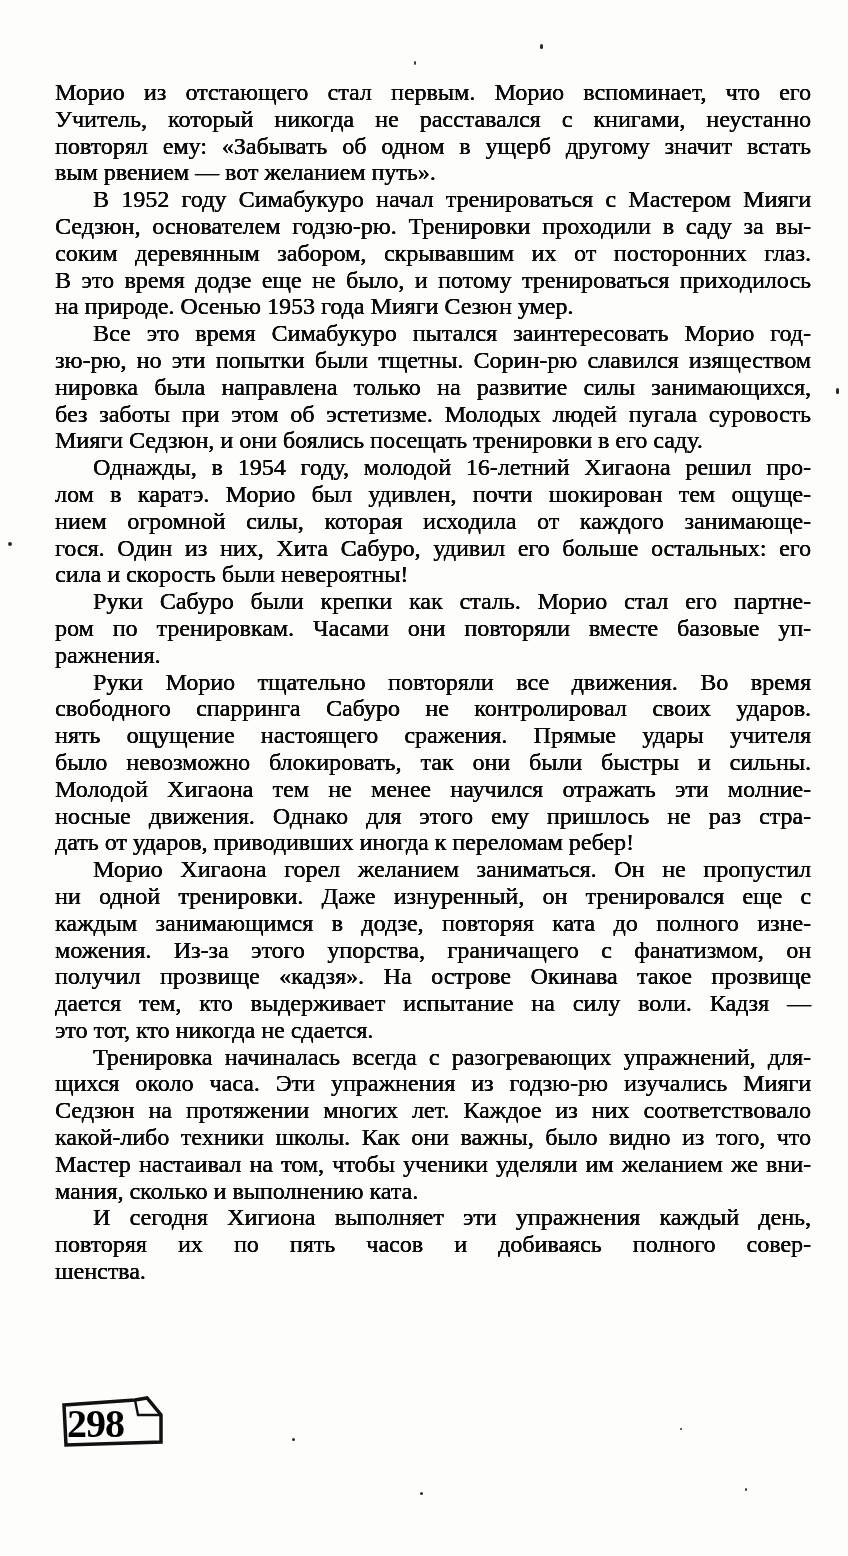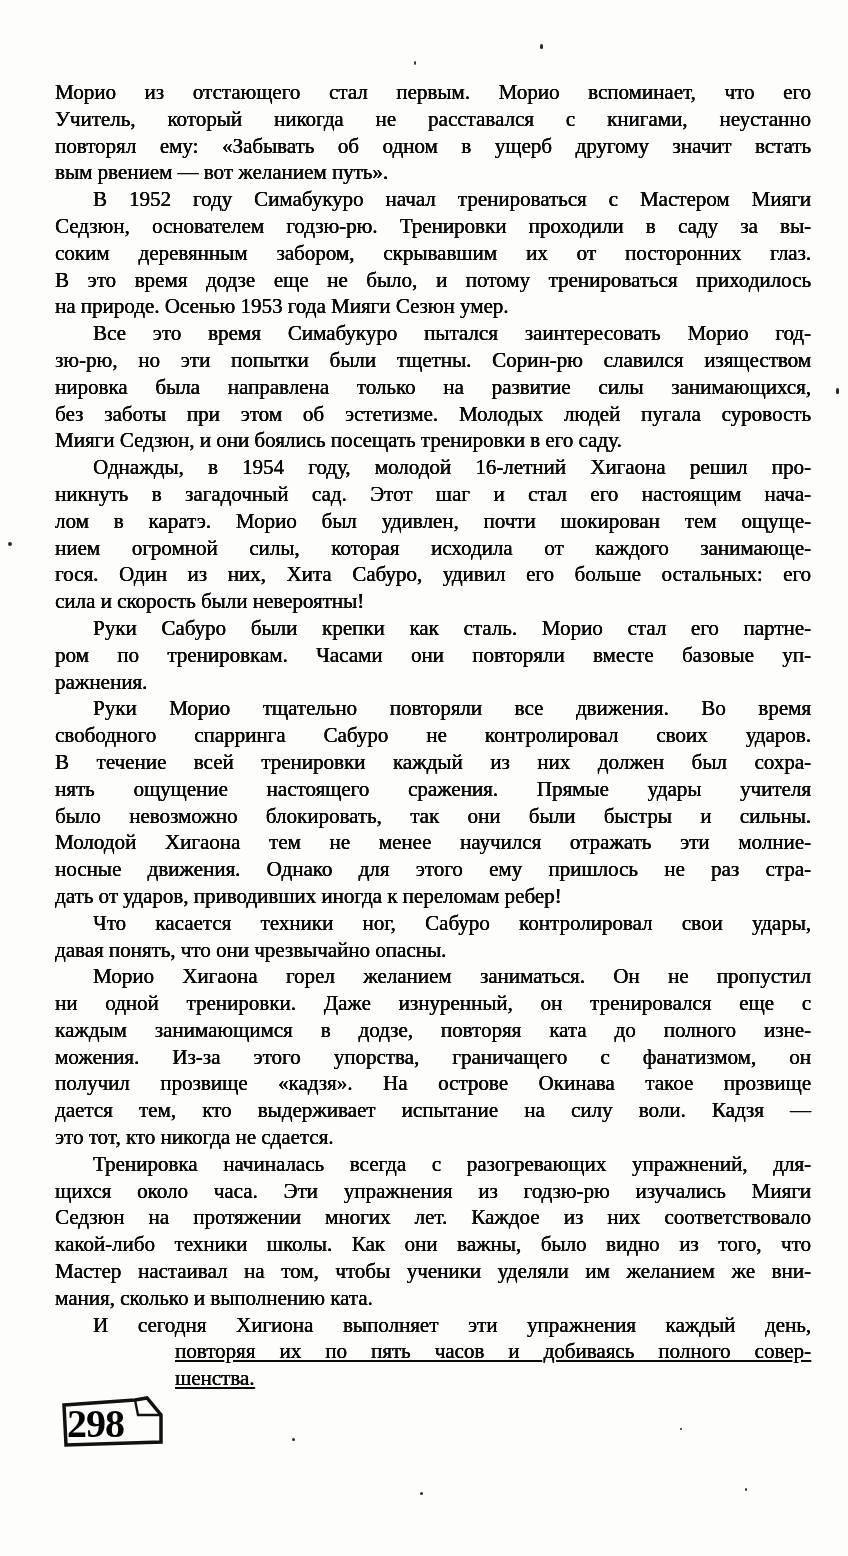--- a/index.html
+++ b/index.html
@@ -6,32 +6,32 @@
   body{
     width:848px;height:1556px;
     background:#fdfdfb;
     position:relative;
     font-family:"Liberation Serif","DejaVu Serif",serif;
     color:#0a0a0a;
     overflow:hidden;
   }
   #text-block{
     position:absolute;left:55px;top:79px;width:756px;
-    font-size:21px;line-height:26.8px;
+    font-size:24px;line-height:26.8px;
     text-shadow:0 0 0.55px currentColor, 0.3px 0 0 currentColor;
   }
   .paragraph{margin:0;padding:0;}
   .line{
     text-align:justify;
     text-align-last:justify;
     height:26.8px;overflow:visible;white-space:nowrap;
   }
   .line.last{text-align-last:left;}
   .line.indent{text-indent:38px;}
-  .line.badge-offset{margin-left:120px;text-decoration:underline;}
+  .line.badge-offset{}
   #page-badge{
     position:absolute;left:59px;top:1394px;width:112px;height:58px;
   }
   #page-badge svg{display:block;width:112px;height:58px;}
   #page-badge text{
     font-family:"Liberation Serif","DejaVu Serif",serif;
     font-weight:bold;letter-spacing:-1px;
   }
   .speck{
     position:absolute;background:#2a2a2a;border-radius:50%;
@@ -57,44 +57,38 @@
     </div>
     <div class="paragraph">
       <div class="line indent">Все это время Симабукуро пытался заинтересовать Морио год-</div>
       <div class="line">зю-рю, но эти попытки были тщетны. Сорин-рю славился изяществом</div>
       <div class="line">нировка была направлена только на развитие силы занимающихся,</div>
       <div class="line">без заботы при этом об эстетизме. Молодых людей пугала суровость</div>
       <div class="line last">Мияги Седзюн, и они боялись посещать тренировки в его саду.</div>
     </div>
     <div class="paragraph">
       <div class="line indent">Однажды, в 1954 году, молодой 16-летний Хигаона решил про-</div>
-      <div class="line">никнуть в загадочный сад. Этот шаг и стал его настоящим нача-</div>
       <div class="line">лом в каратэ. Морио был удивлен, почти шокирован тем ощуще-</div>
       <div class="line">нием огромной силы, которая исходила от каждого занимающе-</div>
       <div class="line">гося. Один из них, Хита Сабуро, удивил его больше остальных: его</div>
       <div class="line last">сила и скорость были невероятны!</div>
     </div>
     <div class="paragraph">
       <div class="line indent">Руки Сабуро были крепки как сталь. Морио стал его партне-</div>
       <div class="line">ром по тренировкам. Часами они повторяли вместе базовые уп-</div>
       <div class="line last">ражнения.</div>
     </div>
     <div class="paragraph">
       <div class="line indent">Руки Морио тщательно повторяли все движения. Во время</div>
       <div class="line">свободного спарринга Сабуро не контролировал своих ударов.</div>
-      <div class="line">В течение всей тренировки каждый из них должен был сохра-</div>
       <div class="line">нять ощущение настоящего сражения. Прямые удары учителя</div>
       <div class="line">было невозможно блокировать, так они были быстры и сильны.</div>
       <div class="line">Молодой Хигаона тем не менее научился отражать эти молние-</div>
       <div class="line">носные движения. Однако для этого ему пришлось не раз стра-</div>
       <div class="line last">дать от ударов, приводивших иногда к переломам ребер!</div>
-    </div>
-    <div class="paragraph">
-      <div class="line indent">Что касается техники ног, Сабуро контролировал свои удары,</div>
-      <div class="line last">давая понять, что они чрезвычайно опасны.</div>
     </div>
     <div class="paragraph">
       <div class="line indent">Морио Хигаона горел желанием заниматься. Он не пропустил</div>
       <div class="line">ни одной тренировки. Даже изнуренный, он тренировался еще с</div>
       <div class="line">каждым занимающимся в додзе, повторяя ката до полного изне-</div>
       <div class="line">можения. Из-за этого упорства, граничащего с фанатизмом, он</div>
       <div class="line">получил прозвище «кадзя». На острове Окинава такое прозвище</div>
       <div class="line">дается тем, кто выдерживает испытание на силу воли. Кадзя —</div>
       <div class="line last">это тот, кто никогда не сдается.</div>
     </div>

